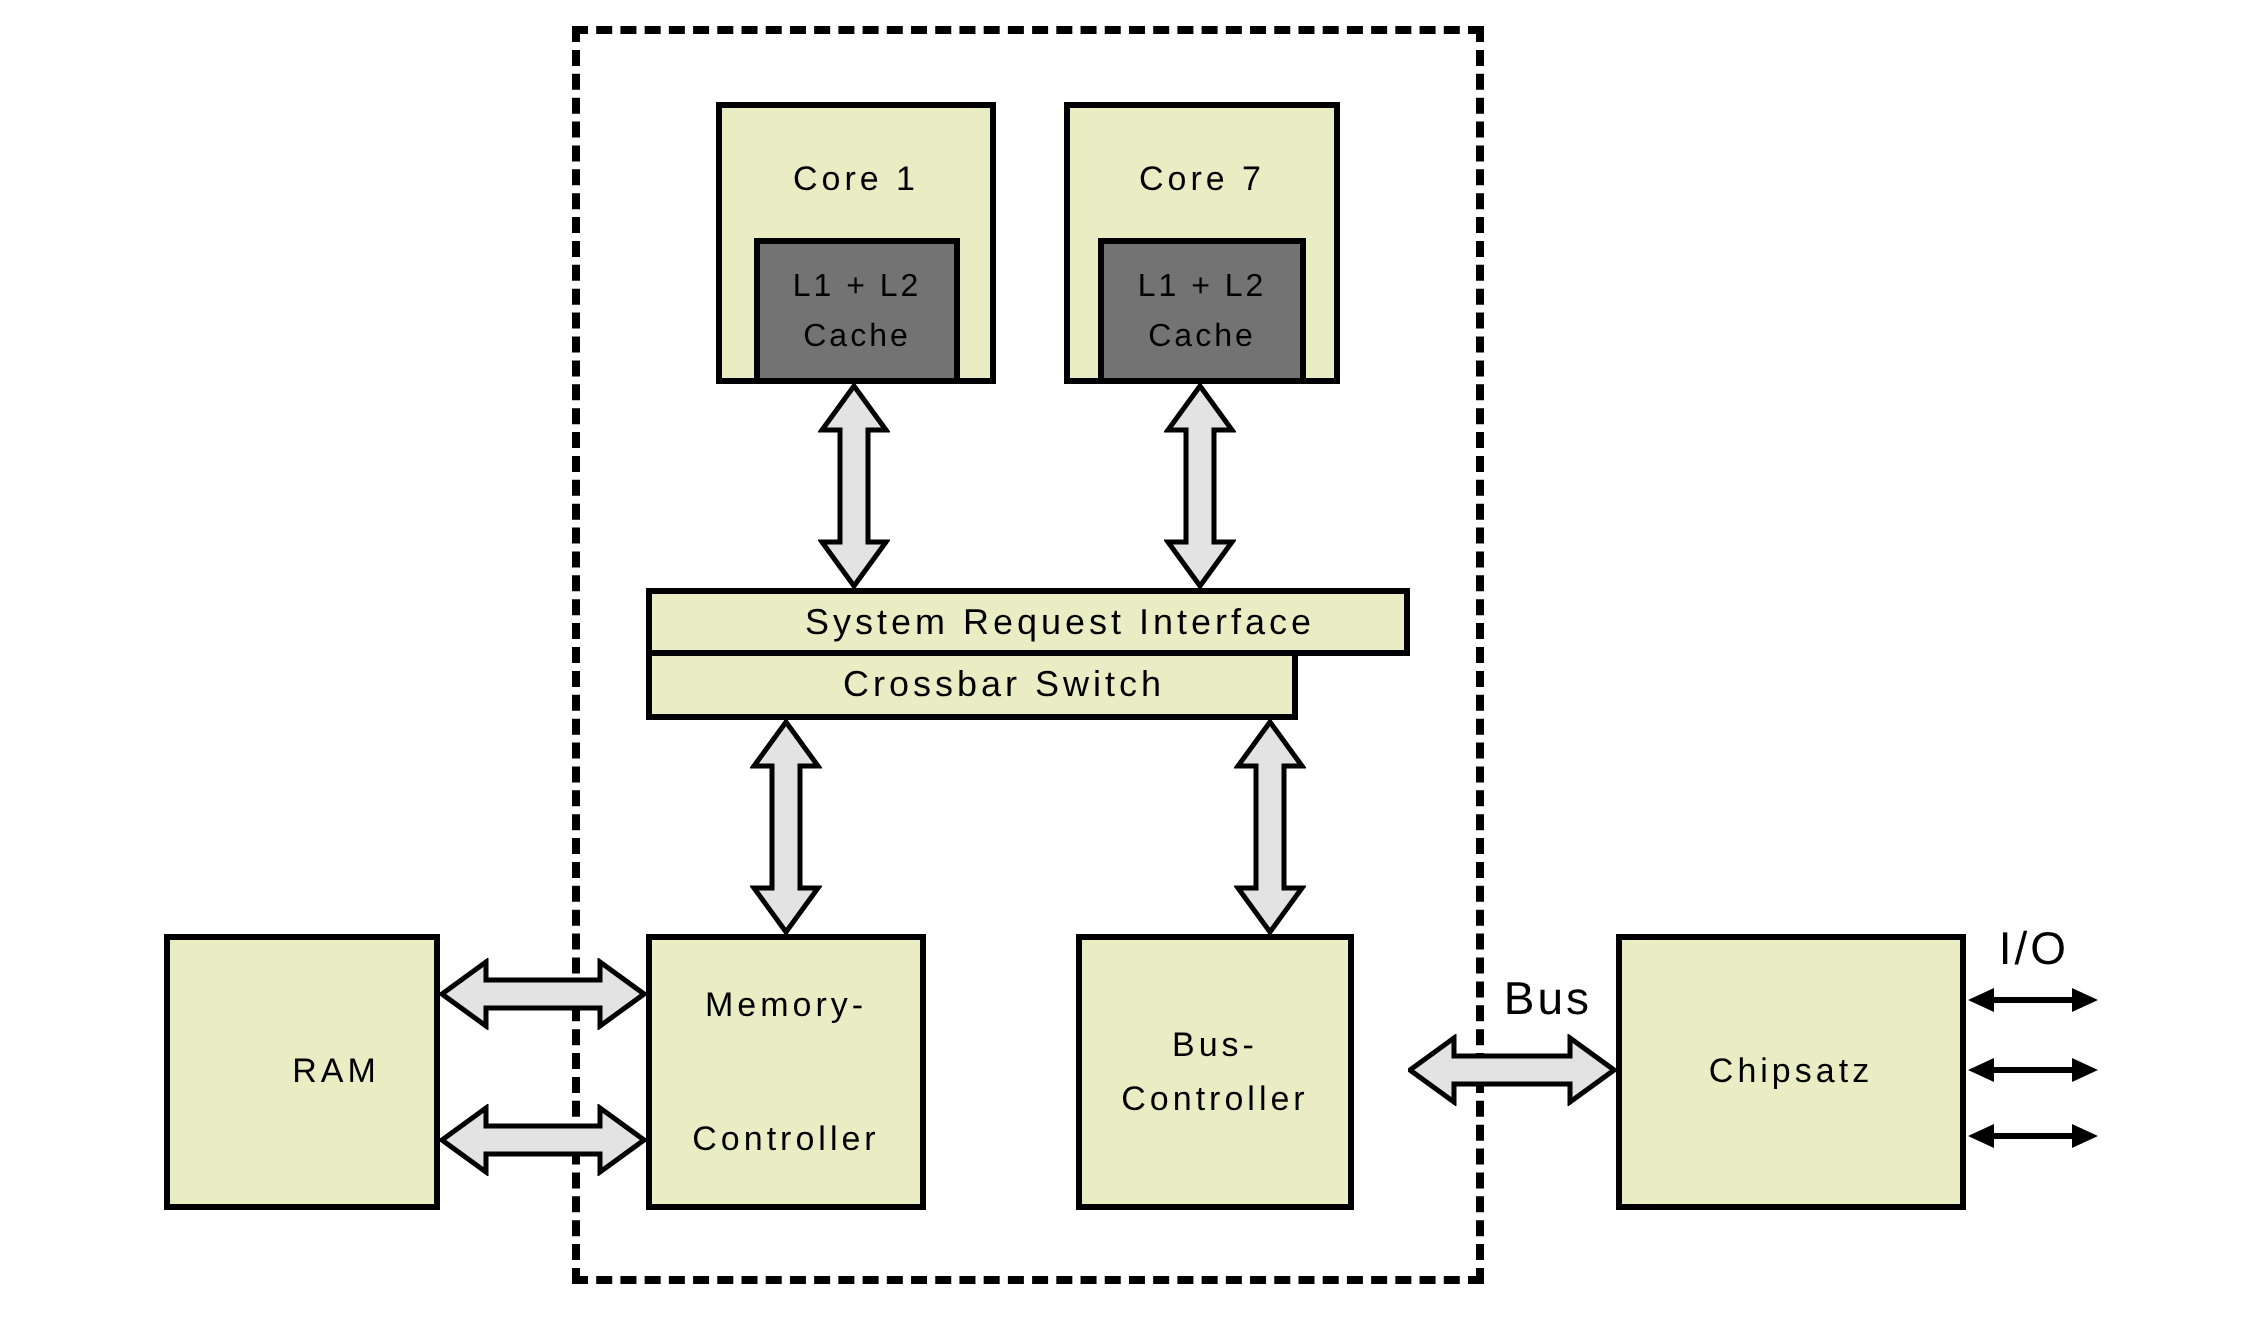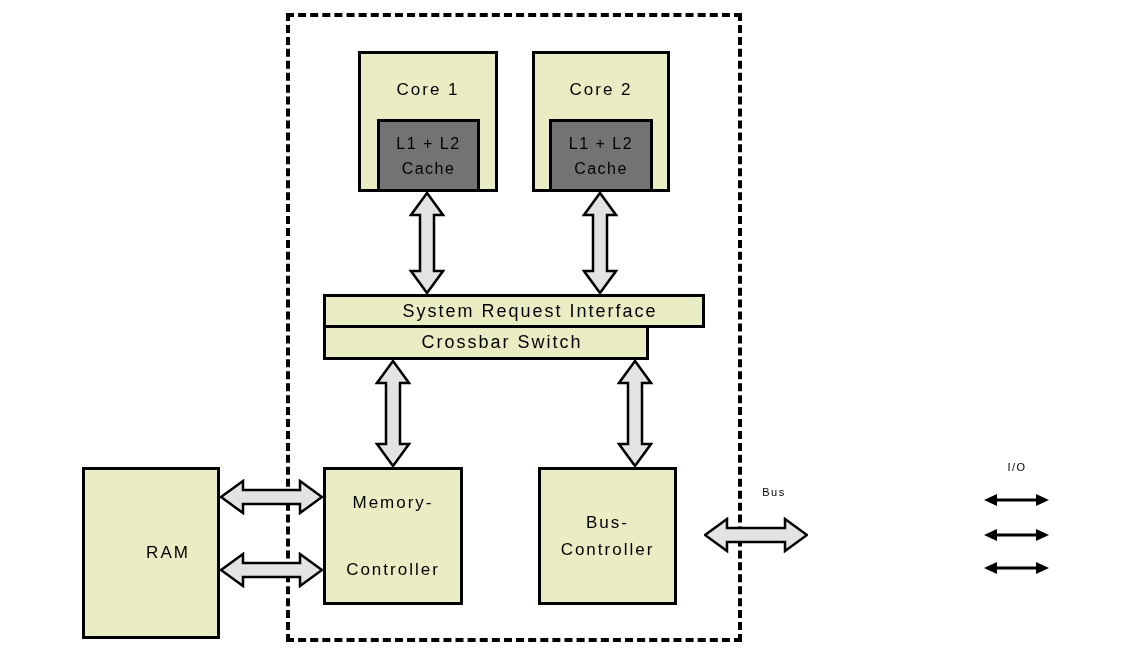--- a/index.html
+++ b/index.html
@@ -16,63 +16,66 @@
     display:flex;align-items:center;justify-content:center;text-align:center;
     font-size:17px;letter-spacing:2px;
   }
   .core{align-items:flex-start;padding-top:26px;}
   .cache{
     background:#737373;flex-direction:column;font-size:16px;
     letter-spacing:1.5px;line-height:25px;justify-content:center;
   }
   .bar{font-size:18px;padding-left:32px;}
   .two-line{flex-direction:column;line-height:27px;}
-  .lbl{position:absolute;font-size:11px;letter-spacing:1.5px;text-align:center;}
+  .lbl{position:absolute;font-size:23px;letter-spacing:1.5px;text-align:center;}
   .arr{position:absolute;display:block;}
 </style>
 </head>
 <body>
 
 <div id="canvas">
 
   <div class="die"></div>
 
   <div class="box core" style="left:358px;top:51px;width:140px;height:141px;">
     <span>Core 1</span>
   </div>
   <div class="box cache" style="left:377px;top:119px;width:103px;height:73px;">
     <span>L1 + L2</span>
     <span>Cache</span>
   </div>
 
   <div class="box core" style="left:532px;top:51px;width:138px;height:141px;">
-    <span>Core 2</span>
+    <span>Core 7</span>
   </div>
   <div class="box cache" style="left:549px;top:119px;width:104px;height:73px;">
     <span>L1 + L2</span>
     <span>Cache</span>
   </div>
 
   <div class="box bar" style="left:323px;top:294px;width:382px;height:34px;">
     <span>System Request Interface</span>
   </div>
   <div class="box bar" style="left:323px;top:325px;width:326px;height:35px;">
     <span>Crossbar Switch</span>
   </div>
 
-  <div class="box" style="left:82px;top:467px;width:138px;height:172px;padding-left:34px;">
+  <div class="box" style="left:82px;top:467px;width:138px;height:138px;padding-left:34px;">
     <span>RAM</span>
   </div>
   <div class="box two-line" style="left:323px;top:467px;width:140px;height:138px;gap:40px;">
     <span>Memory-</span>
     <span>Controller</span>
   </div>
   <div class="box two-line" style="left:538px;top:467px;width:139px;height:138px;">
     <span>Bus-</span>
     <span>Controller</span>
+  </div>
+  <div class="box" style="left:808px;top:467px;width:175px;height:138px;">
+    <span>Chipsatz</span>
   </div>
 
   <svg class="arr" style="left:409px;top:192px;" width="36" height="102" viewBox="0 0 36 102">
     <polygon points="18,1 34,23 25,23 25,79 34,79 18,101 2,79 11,79 11,23 2,23" fill="#e3e3e3" stroke="#000" stroke-width="2.5"></polygon>
   </svg>
   <svg class="arr" style="left:582px;top:192px;" width="36" height="102" viewBox="0 0 36 102">
     <polygon points="18,1 34,23 25,23 25,79 34,79 18,101 2,79 11,79 11,23 2,23" fill="#e3e3e3" stroke="#000" stroke-width="2.5"></polygon>
   </svg>
 
   <svg class="arr" style="left:375px;top:360px;" width="36" height="107" viewBox="0 0 36 107">

